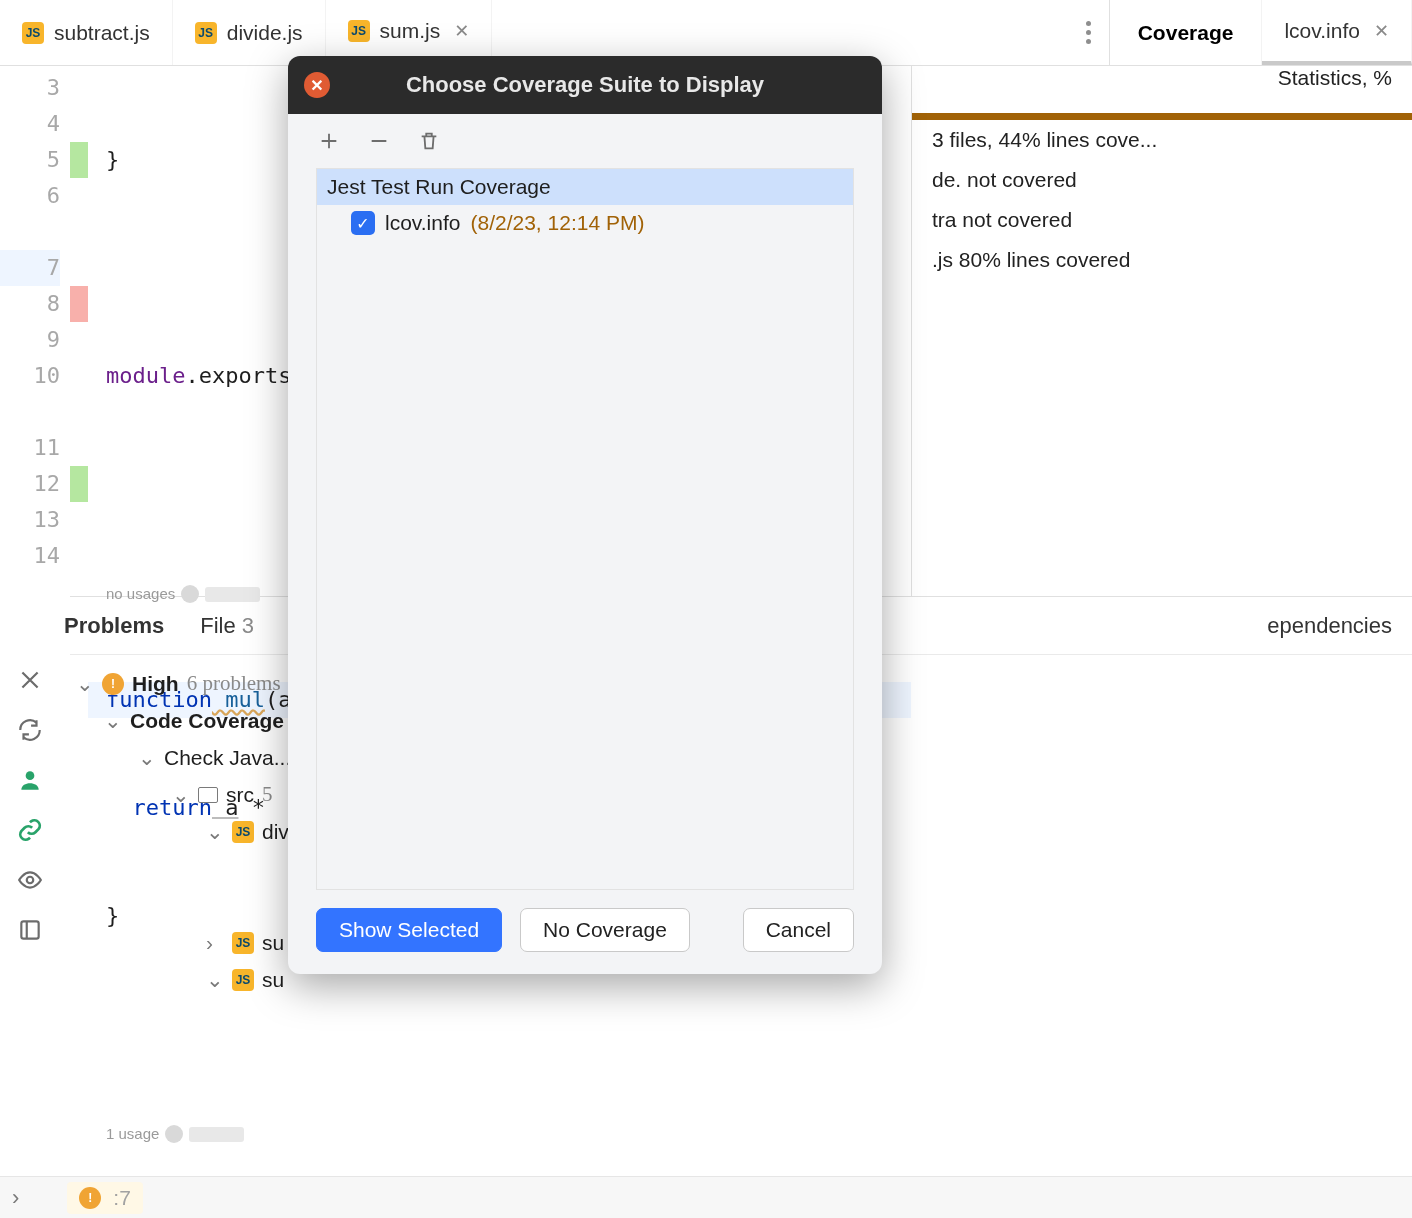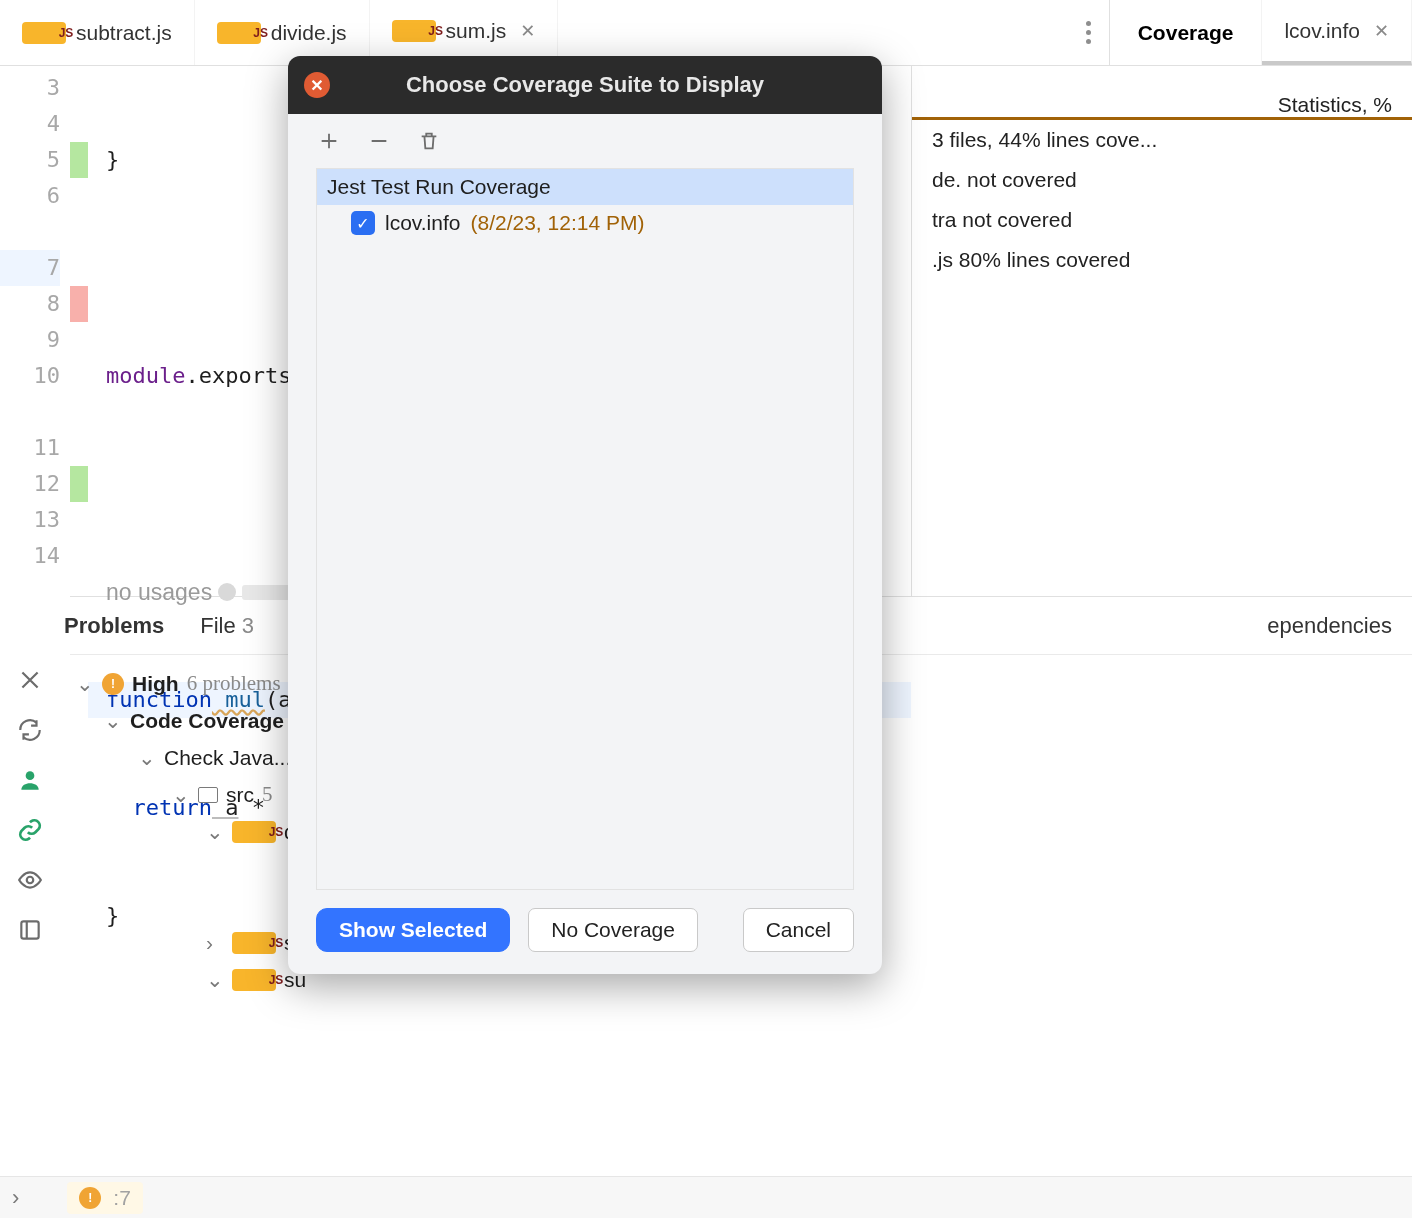--- a/index.html
+++ b/index.html
@@ -33,21 +33,21 @@
     border-right: 1px solid #f3f3f3;
     position: relative;
   }
   .tab.active-blue { border-bottom: 4px solid #3374ff; }
   .tab.active-gray { border-bottom: 4px solid #c9c9c9; }
   .tab .close { color: #8a8a8a; font-size: 18px; margin-left: 4px; }
   .tab.coverage-tab { font-weight: 700; color: #000; padding: 0 28px; }
   .js-icon {
     width: 22px; height: 22px; background:#f8b52b; border-radius:4px;
     display:inline-flex; align-items:center; justify-content:center;
-    font-size:12px; font-weight:700; color:#7f1d1d;padding-left:44px;
+    font-size:12px; font-weight:700; color:#0c4a6e;
   }
   .kebab { display:flex; flex-direction:column; gap:4px; align-items:center; justify-content:center; width:40px;}
   .kebab span{width:5px;height:5px;background:#8e8e8e;border-radius:50%;}
 
   
   .main { display:flex; height: 530px; }
 
   
   .editor-pane { width: 912px; border-right:1px solid #e0e0e0; display:flex; flex-direction:column; }
   .editor-body { flex:1; display:flex; font-family: "Menlo","Consolas",monospace; font-size:22px; line-height:36px; }
@@ -59,27 +59,27 @@
   .cov-green{background:#b5e7a0;}
   .cov-red{background:#f8b0ab;}
   .code { flex:1; padding:4px 0 0 18px; white-space:pre; color:#1e1e1e;}
   .code .line{height:36px;}
   .code .hl-bg{background:#eef5ff; margin-left:-18px; padding-left:18px;}
   .kw{color:#0033b3;}
   .mod{color:#6b1f8b;}
   .fn{color:#17609a;}
   .u{text-decoration:underline; text-decoration-color:#bcbcbc;}
   .wavy{text-decoration: underline wavy #d9a65a;}
-  .inlay{color:#9a9a9a; display:inline-flex; gap:6px; align-items:center; font-family:-apple-system, sans-serif; font-size:23px;}
+  .inlay{color:#9a9a9a; display:inline-flex; gap:6px; align-items:center; font-family:-apple-system, sans-serif; font-size:15px;}
   .inlay .p-icon{width:18px;height:18px;border-radius:50%;background:#d9d9d9;}
   .inlay .bar{width:55px;height:15px;background:#e8e8e8;border-radius:3px;}
 
   
   .coverage-pane{flex:1; padding:0;}
-  .cov-head-row{display:flex; border-bottom:3px solid #a16207; height:54px; align-items:flex-end;}
+  .cov-head-row{display:flex; border-bottom:7px solid #a16207; height:54px; align-items:flex-start;}
   .cov-head-cell{padding:0 20px; font-size:21px; color:#222;}
   .cov-head-cell.first{flex:1; border-right:1px solid #e7e7e7;}
   .cov-row{padding:8px 20px; font-size:21px; color:#222;}
 
   
   .problems-panel{border-top:1px solid #e0e0e0;}
   .prob-tabs{display:flex; align-items:center; height:58px; padding:0 20px; gap:36px; border-bottom:1px solid #eaeaea;}
   .prob-tab{font-size:22px; color:#333;}
   .prob-tab.active{font-weight:700;margin-left:44px;}
   .prob-tab .count{color:#8a8a8a; font-weight:400; margin-left:6px;}
@@ -114,21 +114,21 @@
   .modal-close{position:absolute; left:16px; width:26px;height:26px;border-radius:50%;background:#e05b33;display:flex;align-items:center;justify-content:center;color:#fff;font-size:16px;}
   .modal-toolbar{display:flex; gap:28px; padding:16px 30px;}
   .tb-ico{color:#6d6d6d;}
   .modal-list{margin:0 28px; flex:1; background:#f3f4f6; border:1px solid #e2e2e2; border-radius:0; overflow:hidden;}
   .list-group{background:#cde0fc; padding:6px 10px; font-size:21px;}
   .list-item{display:flex; align-items:center; gap:10px; padding:6px 10px 6px 34px; font-size:21px;}
   .cbx{width:24px;height:24px;border-radius:5px;background:#2a6ef2;display:inline-flex;align-items:center;justify-content:center;color:#fff;font-size:16px;}
   .ts{color:#a16207;}
   .modal-buttons{display:flex; gap:18px; padding:18px 28px 22px; justify-content:flex-start;}
   .btn{height:44px; padding:0 22px; border-radius:7px; font-size:21px; display:inline-flex; align-items:center; justify-content:center; border:1px solid #c9c9c9; background:#fff; color:#222;}
-  .btn.primary{background:#3374ff; border-color:#3374ff; color:#fff; font-weight:700;border-radius:11px;}
+  .btn.primary{background:#3374ff; border-color:#3374ff; color:#fff; font-weight:400;}
   .spacer{flex:1;}
 </style>
 </head>
 <body>
 
 <div class="tab-bar">
   <div class="tab-group-editor">
     <div class="tab">
       <span class="js-icon">JS</span>
       <span>subtract.js</span>
@@ -199,20 +199,21 @@
       <div class="code">
         <div class="line"><span>}</span></div>
         <div class="line"></div>
         <div class="line"><span class="mod">module</span><span>.exports</span></div>
         <div class="line"></div>
         <div class="line"><span class="inlay"><span>no usages</span><span class="p-icon"></span><span class="bar"></span></span></div>
         <div class="line hl-bg"><span class="kw">function</span><span class="fn wavy"> mul</span><span>(a</span></div>
         <div class="line">  <span class="kw">return</span><span class="u"> a</span><span> * </span></div>
         <div class="line"><span>}</span></div>
         <div class="line"></div>
+        <div class="line"><span class="inlay"><span>1 usage</span><span class="p-icon"></span><span class="bar"></span></span></div>
         
         
         
         
       </div>
     </div>
 
   </div>
 
   <div class="coverage-pane">

